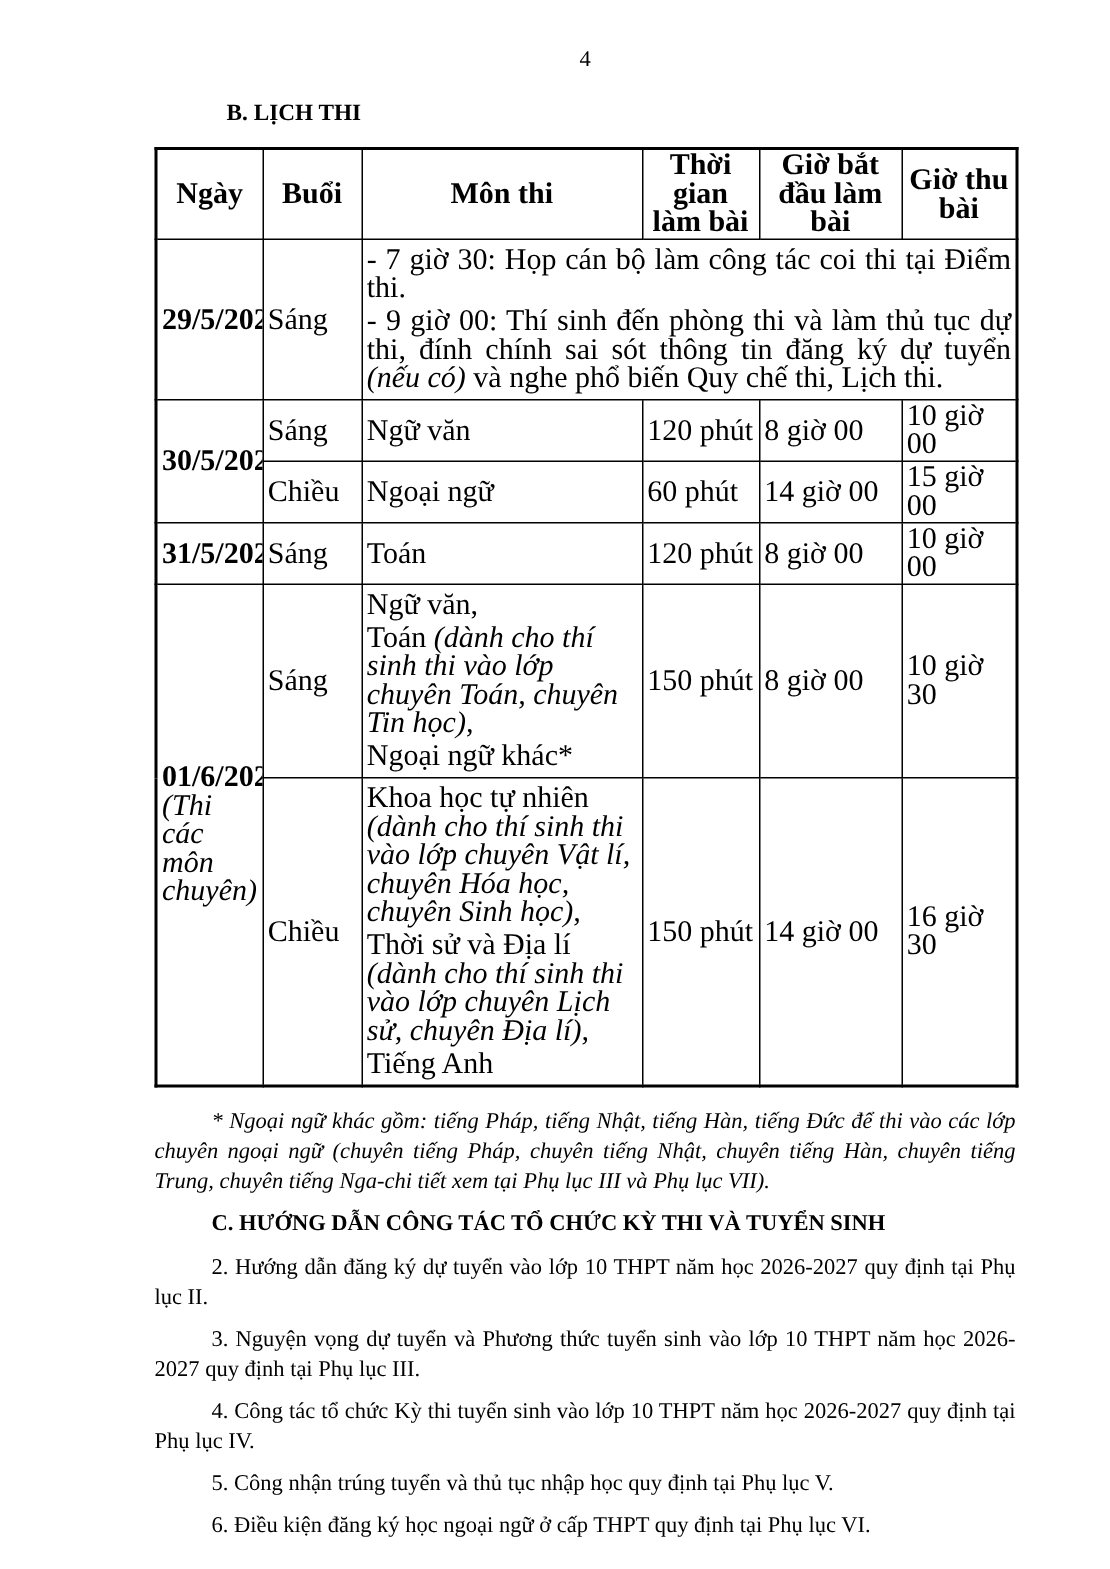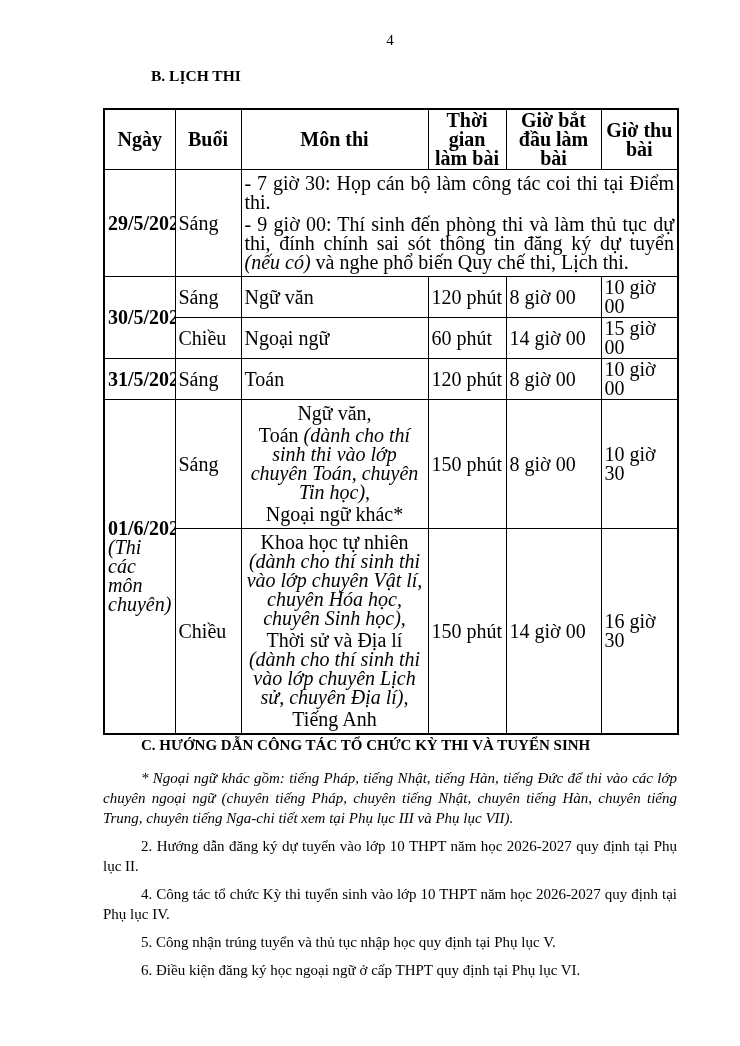--- a/index.html
+++ b/index.html
@@ -2,37 +2,37 @@
 <html><head>
 <meta charset="utf-8">
 <style>
   html,body { margin:0; padding:0; background:#ffffff; color:#000000; }
   body { font-family:"Liberation Serif","DejaVu Serif",serif; }
   .page {
     position:relative; width:740px; height:1046px; box-sizing:border-box;
     padding:30px 63px 0 103px; background:#ffffff; overflow:hidden;
   }
   .pageno { text-align:center; font-size:15px; line-height:20px; margin:0 0 16px 0; }
-  .heading-b { font-weight:bold; font-size:15.5px; line-height:20px; margin:0 0 22px 0; text-indent:48px; }
+  .heading-b { font-weight:bold; font-size:15.5px; line-height:20px; margin:0 0 12px 0; text-indent:48px; }
   table.sched {
     border-collapse:collapse; table-layout:fixed; width:574px;
     font-size:20px; border:2px solid #000;
   }
   table.sched td, table.sched th {
     border:1px solid #000; vertical-align:middle; padding:1px 3px;
     line-height:19px; overflow:hidden;
   }
   table.sched th { font-weight:bold; text-align:center; }
   .c { text-align:left; }
   .date { font-weight:bold; text-align:center; white-space:nowrap; padding:1px 0; }
   .date-note { font-style:italic; font-weight:normal; white-space:normal; text-align:left; }
   .it { font-style:italic; }
   .mergecell { text-align:justify; padding:2px 5px; }
   .mergecell p { margin:3px 0; }
-  .subj p { margin:3px 0; text-align:center; }
+  .subj p { margin:3px 0; }
   .para { font-size:15px; line-height:20px; text-align:justify; text-indent:38px; margin:0 0 8px 0; width:574px; }
   .footnote { font-style:italic; margin-top:13px; }
   .heading-c { font-weight:bold; text-align:left; margin-bottom:9px; }
 </style>
 </head>
 <body>
 
 <div class="page">
 
   <p class="pageno">4</p>
@@ -114,22 +114,23 @@
         <p><span>Thời sử và Địa lí </span><span class="it">(dành cho thí sinh thi vào lớp chuyên Lịch sử, chuyên Địa lí),</span></p>
         <p>Tiếng Anh</p>
       </td>
       <td class="c">150 phút</td>
       <td class="c">14 giờ 00</td>
       <td class="c">16 giờ 30</td>
     </tr>
   </tbody>
     </table>
 
+  <p class="para footnote">* Ngoại ngữ khác gồm: tiếng Pháp, tiếng Nhật, tiếng Hàn, tiếng Đức để thi vào các lớp chuyên ngoại ngữ (chuyên tiếng Pháp, chuyên tiếng Nhật, chuyên tiếng Hàn, chuyên tiếng Trung, chuyên tiếng Nga-chi tiết xem tại Phụ lục III và Phụ lục VII).</p>
+
   <p class="para heading-c">C. HƯỚNG DẪN CÔNG TÁC TỔ CHỨC KỲ THI VÀ TUYỂN SINH</p>
 
-  <p class="para footnote">* Ngoại ngữ khác gồm: tiếng Pháp, tiếng Nhật, tiếng Hàn, tiếng Đức để thi vào các lớp chuyên ngoại ngữ (chuyên tiếng Pháp, chuyên tiếng Nhật, chuyên tiếng Hàn, chuyên tiếng Trung, chuyên tiếng Nga-chi tiết xem tại Phụ lục III và Phụ lục VII).</p>
-
   <p class="para">2. Hướng dẫn đăng ký dự tuyển vào lớp 10 THPT năm học 2026-2027 quy định tại Phụ lục II.</p>
+  <p class="para">3. Nguyện vọng dự tuyển và Phương thức tuyển sinh vào lớp 10 THPT năm học 2026-2027 quy định tại Phụ lục III.</p>
   <p class="para">4. Công tác tổ chức Kỳ thi tuyển sinh vào lớp 10 THPT năm học 2026-2027 quy định tại Phụ lục IV.</p>
   <p class="para">5. Công nhận trúng tuyển và thủ tục nhập học quy định tại Phụ lục V.</p>
   <p class="para">6. Điều kiện đăng ký học ngoại ngữ ở cấp THPT quy định tại Phụ lục VI.</p>
 
 </div>
 
 </body></html>

